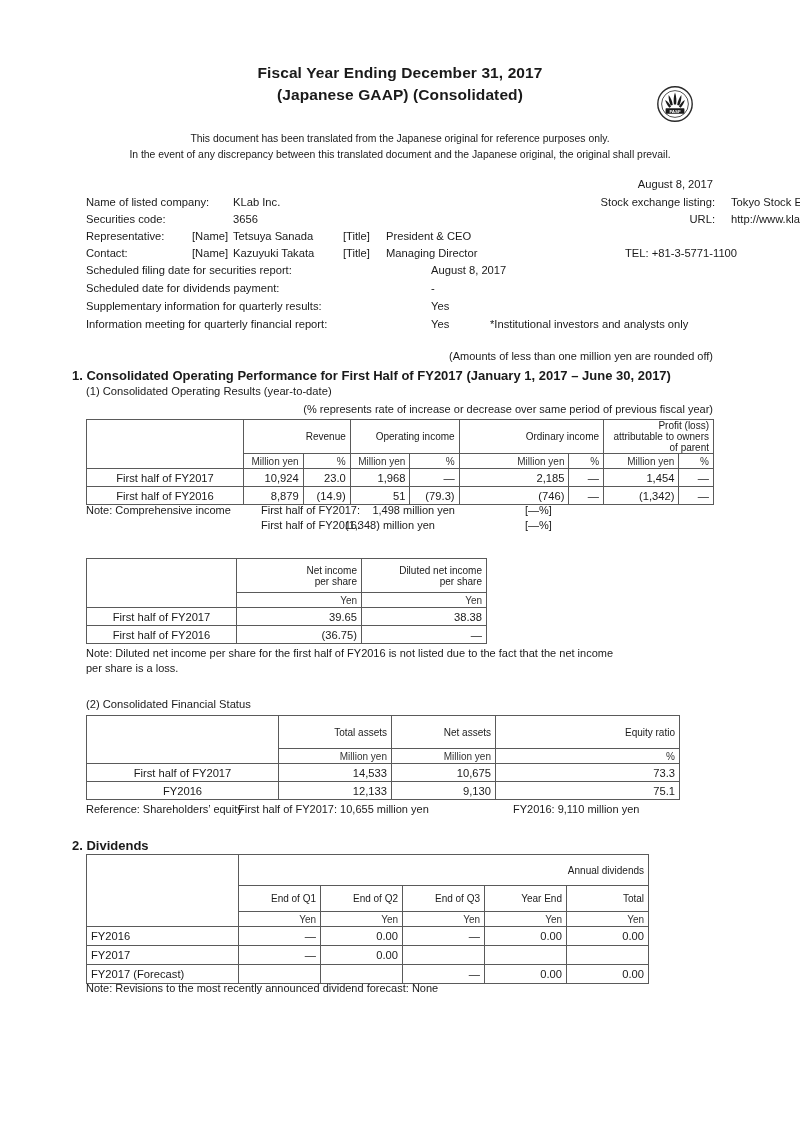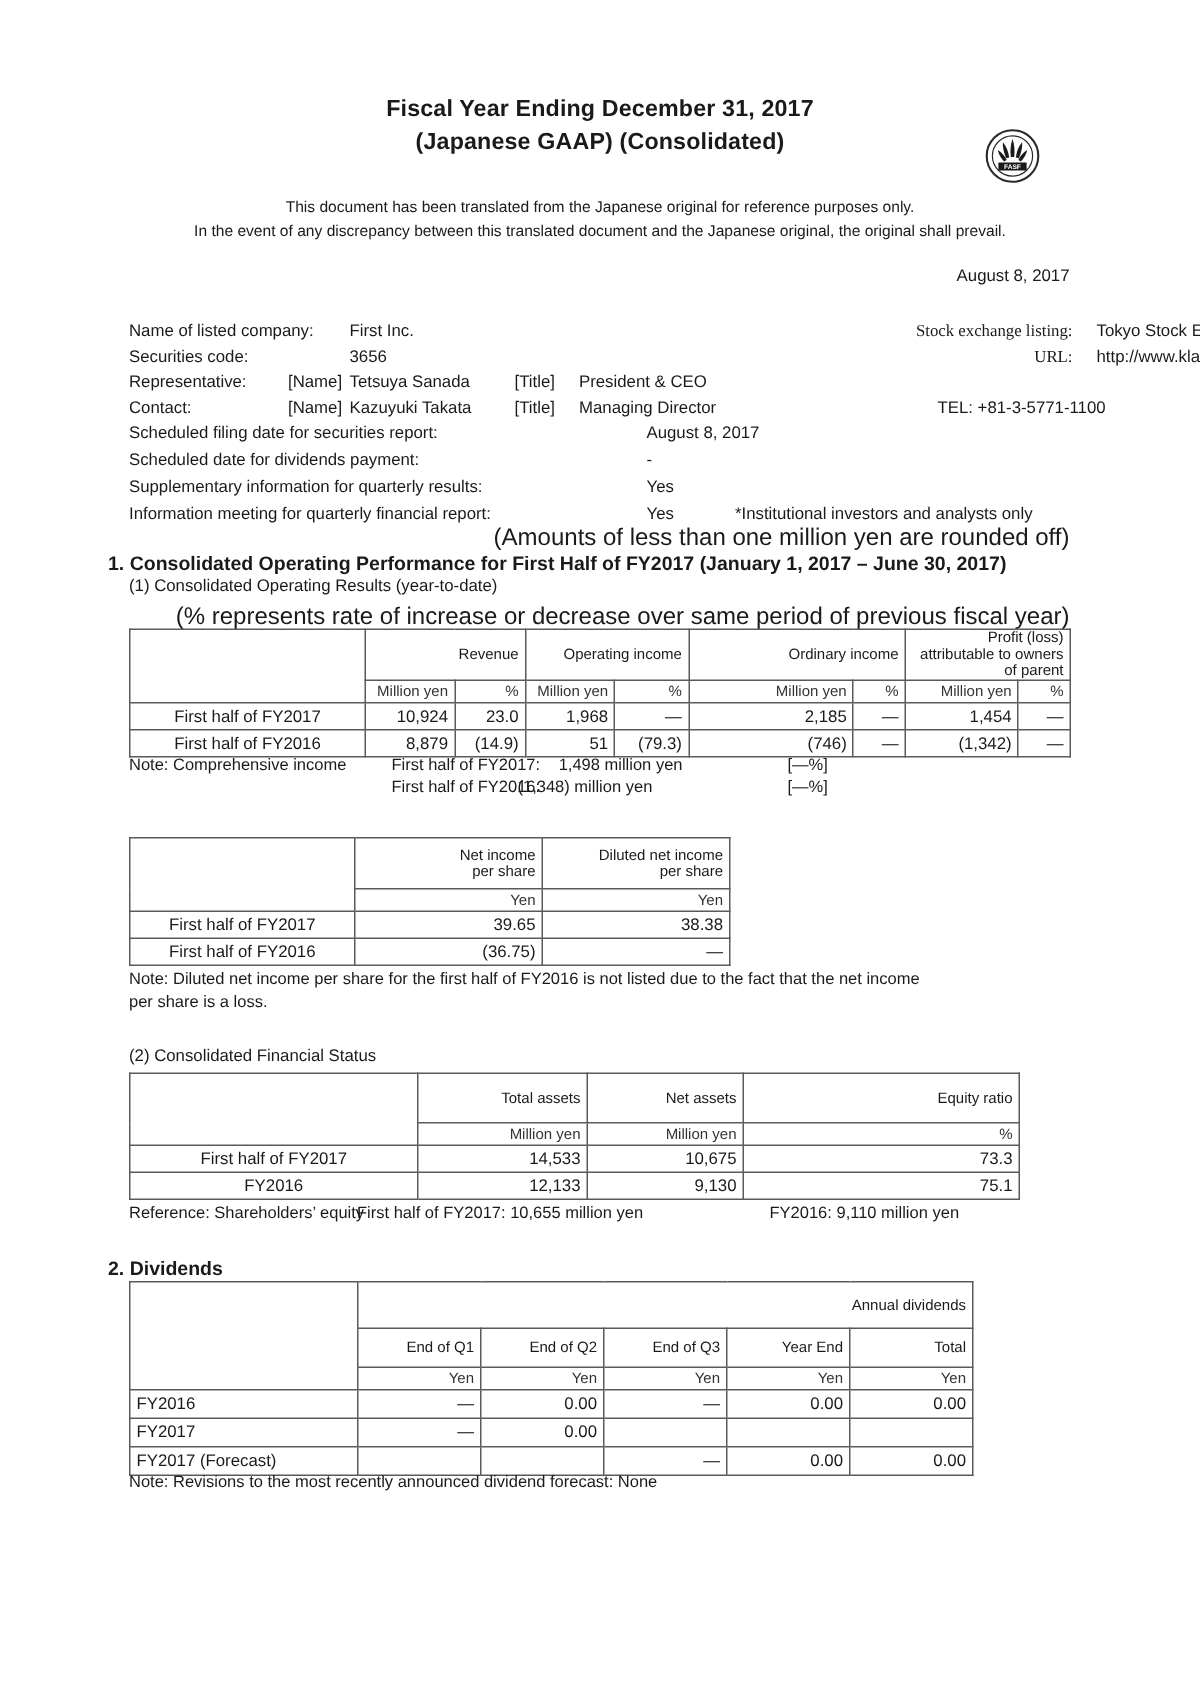--- a/index.html
+++ b/index.html
@@ -62,47 +62,46 @@
     width: 713px;
     text-align: right;
     font-size: 11.2px;
   }
   .info {
     position: absolute;
     left: 86px;
     top: 194px;
     width: 640px;
     font-size: 11.2px;
-    margin-top: 19px;
   }
   .info-row {
     position: relative;
     height: 17px;
     line-height: 17px;
     white-space: nowrap;
   }
   .info-row.tall { height: 18px; line-height: 18px; }
   .c-label  { position: absolute; left: 0; }
   .c-name-b { position: absolute; left: 106px; }
   .c-val    { position: absolute; left: 147px; }
   .c-title-b{ position: absolute; left: 257px; }
   .c-title  { position: absolute; left: 300px; }
-  .c-right-label { position: absolute; left: 369px; width: 260px; text-align: right; font-family: Liberation Serif, serif; }
+  .c-right-label { position: absolute; left: 369px; width: 260px; text-align: right; }
   .c-right-val   { position: absolute; left: 645px; }
   .c-mid    { position: absolute; left: 345px; }
   .c-tel    { position: absolute; left: 539px; }
   .c-note   { position: absolute; left: 404px; }
 
   
   .right-note {
     position: absolute;
     left: 0;
     width: 713px;
     text-align: right;
-    font-size: 16px;
+    font-size: 11px;
   }
   .sec-head {
     position: absolute;
     left: 72px;
     font-size: 13px;
     font-weight: bold;
     white-space: nowrap;
   }
   .sub-head {
     position: absolute;
@@ -163,21 +162,21 @@
   </div>
 
   <div class="translate-note tn1">This document has been translated from the Japanese original for reference purposes only.</div>
   <div class="translate-note tn2">In the event of any discrepancy between this translated document and the Japanese original, the original shall prevail.</div>
 
   <div class="date-line">August 8, 2017</div>
 
   <div class="info">
     <div class="info-row">
       <span class="c-label">Name of listed company:</span>
-      <span class="c-val">First Inc.</span>
+      <span class="c-val">KLab Inc.</span>
       <span class="c-right-label">Stock exchange listing:</span>
       <span class="c-right-val">Tokyo Stock Exchange First Section</span>
     </div>
     <div class="info-row">
       <span class="c-label">Securities code:</span>
       <span class="c-val">3656</span>
       <span class="c-right-label">URL:</span>
       <span class="c-right-val">http://www.klab.com/jp/</span>
     </div>
     <div class="info-row">

